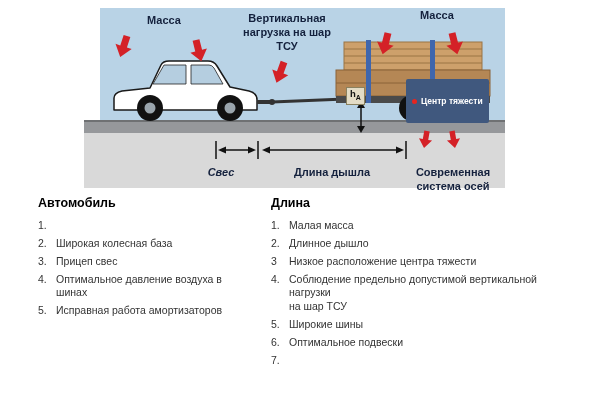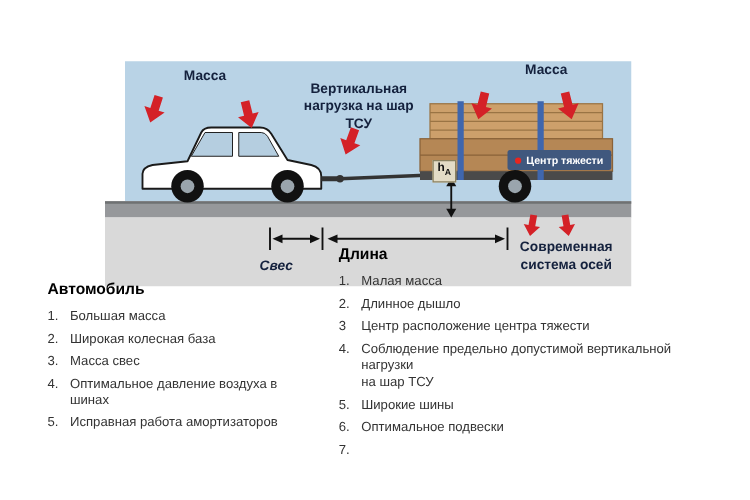--- a/index.html
+++ b/index.html
@@ -3,58 +3,58 @@
 <meta charset="utf-8">
 <style>
   * { box-sizing: border-box; margin: 0; padding: 0; }
   html, body { width: 600px; height: 400px; }
   body {
     background: #ffffff;
     font-family: "Liberation Sans", sans-serif;
     position: relative;
     overflow: hidden;
   }
-  .stage { position: absolute; top: 0; left: 0; width: 600px; height: 195px; margin-top: 41px; }
+  .stage { position: absolute; top: 0; left: 0; width: 600px; height: 195px; }
   .stage svg { position: absolute; top: 0; left: 0; }
 
   .lbl {
     position: absolute;
     font-weight: 700;
     color: #14213d;
     font-size: 11px;
     line-height: 1.25;
     text-align: center;
   }
   .lbl-mass-left  { left: 132px; top: 14px; width: 64px; }
-  .lbl-vload      { left: 237px; top: 24px; width: 100px; }
+  .lbl-vload      { left: 237px; top: 12px; width: 100px; }
   .lbl-mass-right { left: 405px; top: 9px;  width: 64px; }
   .lbl-overhang   { left: 197px; top: 166px; width: 48px; font-style: italic; }
   .lbl-drawbar    { left: 286px; top: 166px; width: 92px; }
-  .lbl-axles      { left: 402px; top: 151px; width: 102px; }
+  .lbl-axles      { left: 402px; top: 166px; width: 102px; }
 
   .cog-badge {
     position: absolute; left: 406px; top: 79px;
     background: #40587e; color: #ffffff;
     font-size: 8.5px; font-weight: 700;
-    padding: 3px 6px; border-radius: 2px;
+    padding: 17px 6px; border-radius: 2px;
     display: flex; align-items: center; gap: 4px;
     white-space: nowrap;
   }
   .cog-dot { width: 5px; height: 5px; border-radius: 50%; background: #e8251f; display: inline-block; }
 
   .h-chip {
     position: absolute; left: 346px; top: 87px;
     background: #e3dcc6; border: 1px solid #8a815f;
     color: #111; font-size: 9.5px; font-weight: 700;
     padding: 0 3px; line-height: 12px;
   }
   .h-chip sub { font-size: 7px; }
 
   .lists { position: absolute; top: 196px; left: 38px; display: flex; gap: 18px; }
-  .col-car { width: 215px; margin-top: 28px; }
+  .col-car { width: 215px; }
   .col-trailer { width: 302px; }
   .list-title { font-size: 12.5px; font-weight: 700; color: #000; margin-bottom: 9px; }
   .li { display: flex; margin-bottom: 4px; font-size: 10.5px; line-height: 1.32; color: #333; }
   .li .num { flex: 0 0 18px; }
   .li .txt { white-space: pre-line; }
 </style>
 </head>
 <body>
 
 <div class="stage">
@@ -121,44 +121,44 @@
       <polygon points="256,150 248,146.5 248,153.5"></polygon>
       <polygon points="262,150 270,146.5 270,153.5"></polygon>
       <polygon points="404,150 396,146.5 396,153.5"></polygon>
     </g>
   </svg>
 
   <div class="lbl lbl-mass-left">Масса</div>
   <div class="lbl lbl-vload">Вертикальная нагрузка на шар ТСУ</div>
   <div class="lbl lbl-mass-right">Масса</div>
   <div class="lbl lbl-overhang">Свес</div>
+  <div class="lbl lbl-drawbar">Длина дышла</div>
   <div class="lbl lbl-axles">Современная система осей</div>
 
   <div class="cog-badge">
     <span class="cog-dot"></span>
     <span>Центр тяжести</span>
   </div>
 
   <div class="h-chip"><span>h</span><sub>A</sub></div>
 </div>
 
 <div class="lists">
   <section class="col-car">
     <div class="list-title">Автомобиль</div>
     <div class="li">
         <span class="num">1.</span>
-        <span class="txt">Большая масса</span>
       </div>
     <div class="li">
         <span class="num">2.</span>
         <span class="txt">Широкая колесная база</span>
       </div>
     <div class="li">
         <span class="num">3.</span>
-        <span class="txt">Масса свес</span>
+        <span class="txt">Прицеп свес</span>
       </div>
     <div class="li">
         <span class="num">4.</span>
         <span class="txt">Оптимальное давление воздуха в шинах</span>
       </div>
     <div class="li">
         <span class="num">5.</span>
         <span class="txt">Исправная работа амортизаторов</span>
       </div>
   </section>
@@ -168,21 +168,21 @@
     <div class="li">
         <span class="num">1.</span>
         <span class="txt">Малая масса</span>
       </div>
     <div class="li">
         <span class="num">2.</span>
         <span class="txt">Длинное дышло</span>
       </div>
     <div class="li">
         <span class="num">3</span>
-        <span class="txt">Центр расположение центра тяжести</span>
+        <span class="txt">Низкое расположение центра тяжести</span>
       </div>
     <div class="li">
         <span class="num">4.</span>
         <span class="txt">Соблюдение предельно допустимой вертикальной нагрузки
 на шар ТСУ</span>
       </div>
     <div class="li">
         <span class="num">5.</span>
         <span class="txt">Широкие шины</span>
       </div>

